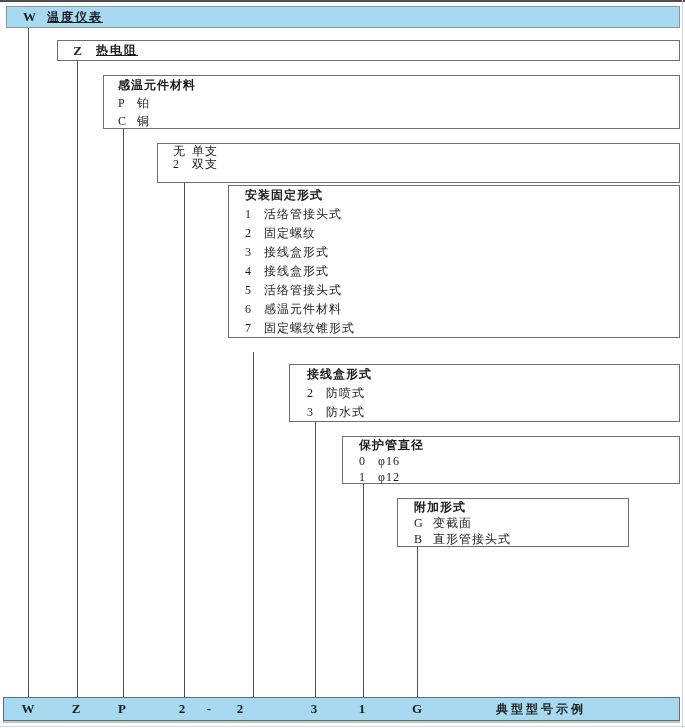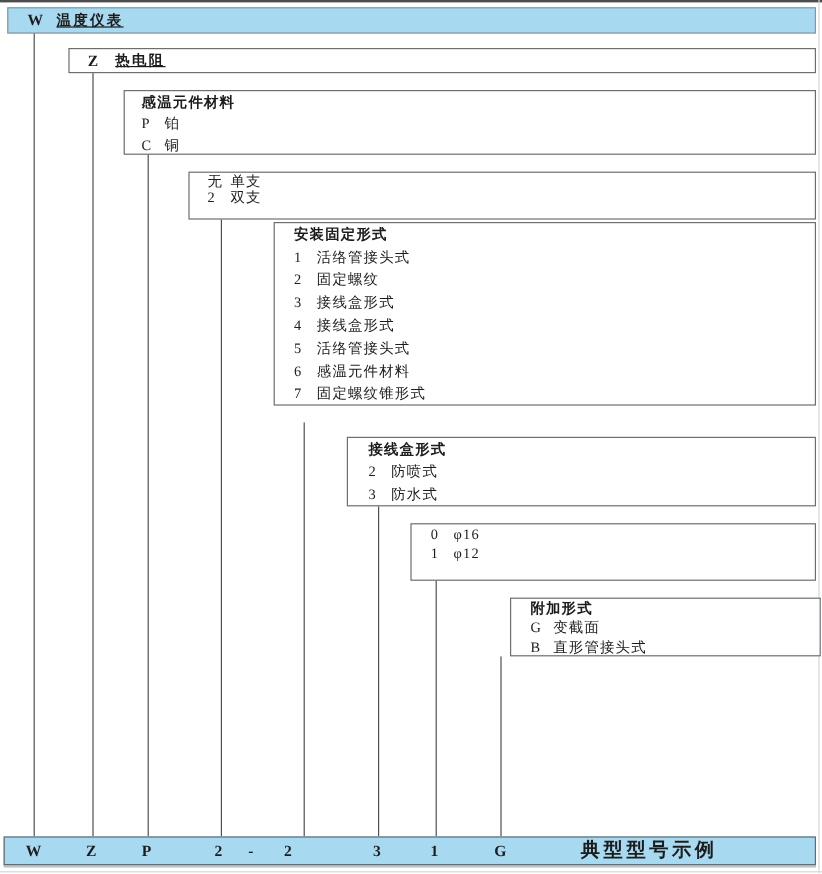--- a/index.html
+++ b/index.html
@@ -34,40 +34,40 @@
   .box3{left:103px;top:75px;width:577px;height:54px;padding-left:14px;}
   .box3 .line{height:18px;}
   .box4{left:157px;top:143px;width:523px;height:40px;padding:1px 0 0 15px;}
   .box4 .line{height:13px;}
   .box5{left:228px;top:185px;width:452px;height:153px;padding-left:16px;}
   .box5 .line{height:19px;}
   .box6{left:289px;top:364px;width:391px;height:58px;padding-left:17px;}
   .box6 .line{height:19px;}
   .box7{left:342px;top:436px;width:338px;height:48px;padding-left:16px;}
   .box7 .line{height:16px;}
-  .box8{left:397px;top:498px;width:259px;height:49px;padding-left:16px;margin-left:28px;}
+  .box8{left:397px;top:498px;width:232px;height:49px;padding-left:16px;}
   .box8 .line{height:16px;}
 
   .vline{position:absolute;width:1px;background:#4d5154;}
   .v1{left:28px;top:28px;height:669px;}
   .v2{left:77px;top:61px;height:636px;}
   .v3{left:123px;top:129px;height:568px;}
   .v4{left:184px;top:183px;height:514px;}
   .v5{left:253px;top:352px;height:345px;}
   .v6{left:315px;top:422px;height:275px;}
   .v7{left:363px;top:484px;height:213px;}
   .v8{left:417px;top:547px;height:150px;}
 
   .bar{
     position:absolute;left:3px;top:697px;width:677px;height:24px;
     background:#a7d9f0;border:1px solid #676b6e;box-sizing:border-box;
     box-shadow:0 2px 0 #b9c6cc;font-size:13px;font-weight:600;
   }
   .bc{position:absolute;top:50%;transform:translate(-50%,-50%);}
-  .bcap{position:absolute;top:50%;transform:translate(-50%,-50%);font-size:16px;letter-spacing:3px;white-space:nowrap;}
+  .bcap{position:absolute;top:50%;transform:translate(-50%,-50%);font-size:12px;letter-spacing:3px;white-space:nowrap;}
 </style>
 </head>
 <body>
 
 <div id="stage">
   <div class="top-rule"></div>
   <div class="outer-right"></div>
   <div class="outer-bottom"></div>
 
   <div class="box blue box1 single">
@@ -141,20 +141,21 @@
       <span class="ocode">2</span>
       <span class="olbl">防喷式</span>
     </div>
     <div class="line">
       <span class="ocode">3</span>
       <span class="olbl">防水式</span>
     </div>
   </div>
 
   <div class="box box7">
+    <div class="line title">保护管直径</div>
     <div class="line">
       <span class="ocode">0</span>
       <span class="olbl">φ16</span>
     </div>
     <div class="line">
       <span class="ocode">1</span>
       <span class="olbl">φ12</span>
     </div>
   </div>
 

